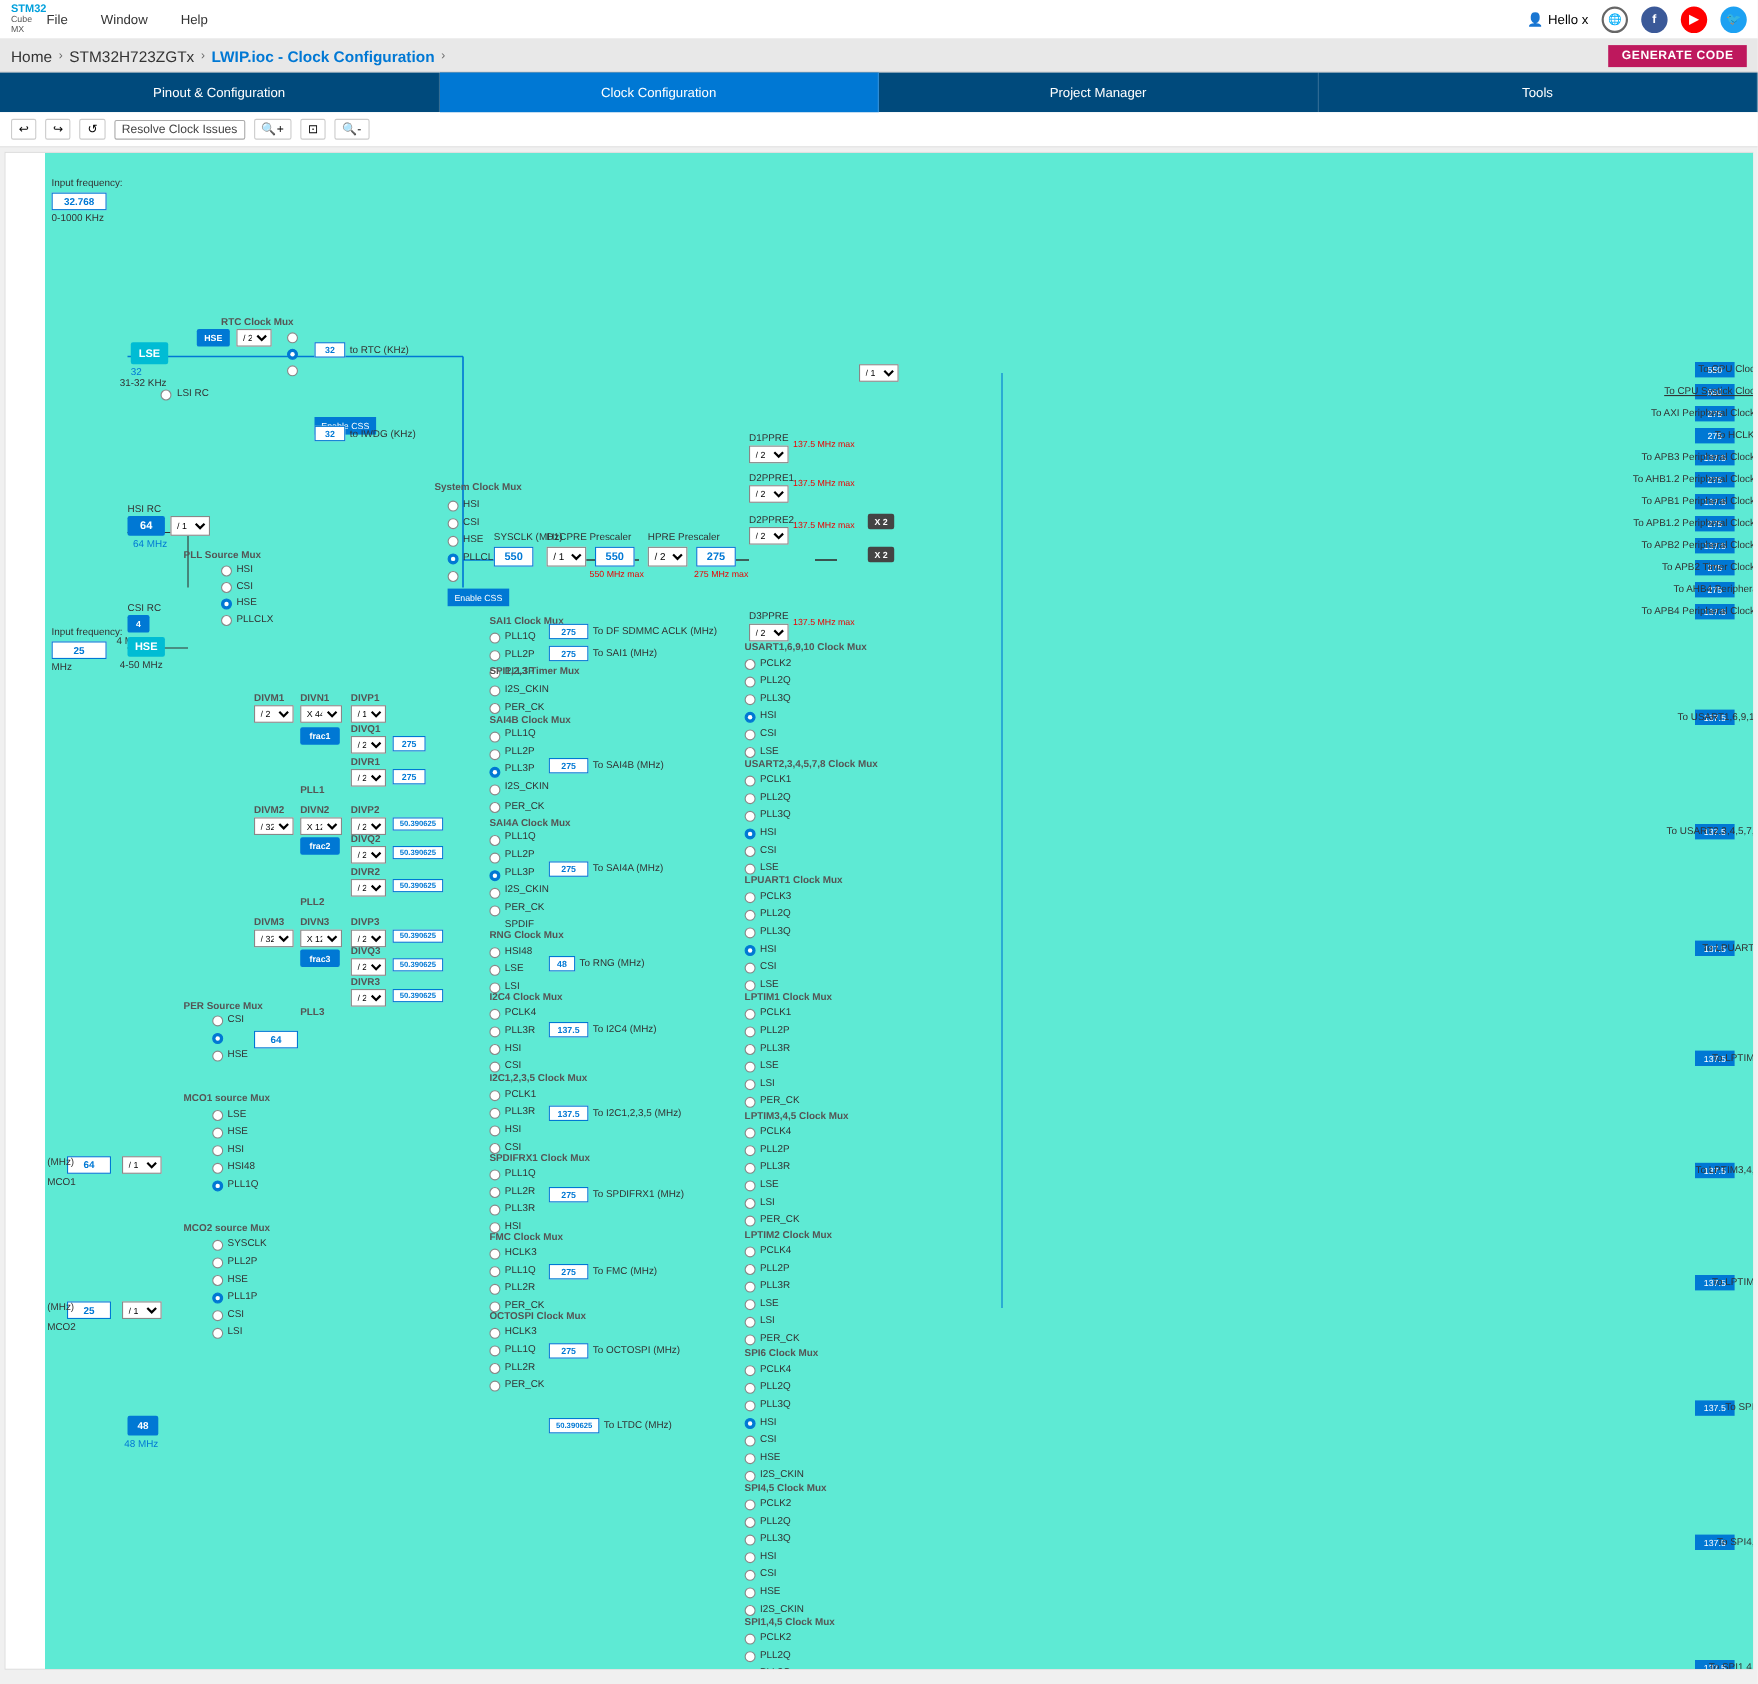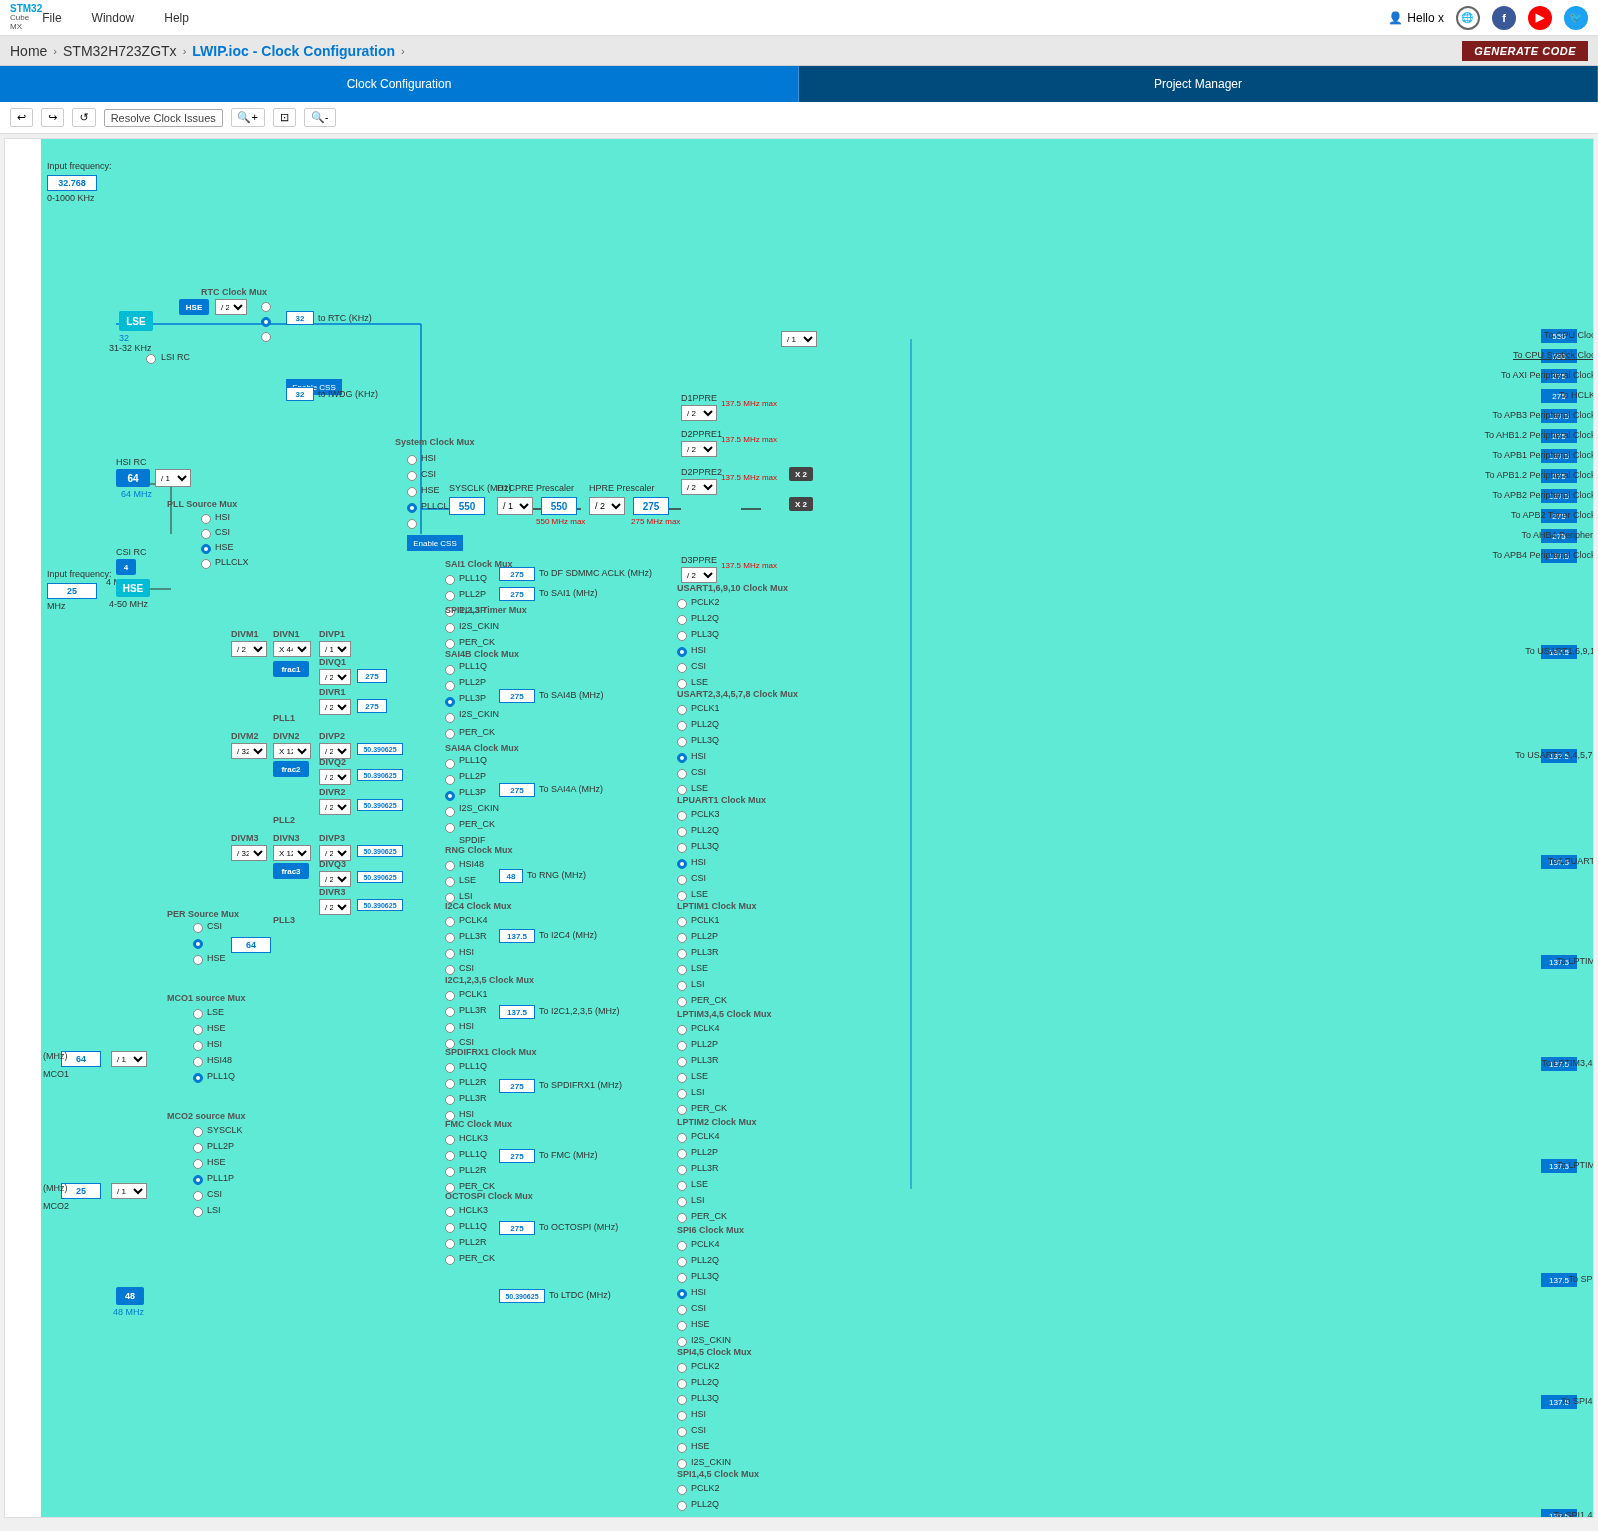--- a/index.html
+++ b/index.html
@@ -26,29 +26,28 @@
       align-items: center;
       padding: 4px 10px;
       height: 30px;
       border-bottom: 1px solid #ccc;
     }
     .breadcrumb-item { font-size: 14px; color: #333; }
     .breadcrumb-item.active { color: #0078d4; font-weight: bold; }
     .breadcrumb-sep { margin: 0 6px; color: #666; }
     .gen-code-btn {
       margin-left: auto;
-      background: #7f1d1d;
+      background: #be185d;
       color: white;
       border: none;
       padding: 4px 12px;
       font-size: 11px;
       font-weight: bold;
       cursor: pointer;
       letter-spacing: 0.5px;
-      font-style: italic;
     }
 
     
     .tab-bar {
       display: flex;
       background: #004a7c;
       height: 36px;
     }
     .tab {
       flex: 1;
@@ -286,25 +285,31 @@
   <span class="breadcrumb-item">Home</span>
   <span class="breadcrumb-sep">›</span>
   <span class="breadcrumb-item">STM32H723ZGTx</span>
   <span class="breadcrumb-sep">›</span>
   <span class="breadcrumb-item active">LWIP.ioc - Clock Configuration</span>
   <span class="breadcrumb-sep">›</span>
   <button class="gen-code-btn">GENERATE CODE</button>
 </div>
 
 <div class="tab-bar">
+  <div class="tab">
+    <span>Pinout &amp; Configuration</span>
+  </div>
   <div class="tab active">
     <span>Clock Configuration</span>
   </div>
   <div class="tab">
     <span>Project Manager</span>
+  </div>
+  <div class="tab">
+    <span>Tools</span>
   </div>
 </div>
 
 <div class="toolbar">
   <button class="toolbar-btn">↩</button>
   <button class="toolbar-btn">↪</button>
   <button class="toolbar-btn">↺</button>
   <button class="toolbar-btn resolve">Resolve Clock Issues</button>
   <button class="toolbar-btn">🔍+</button>
   <button class="toolbar-btn">⊡</button>

